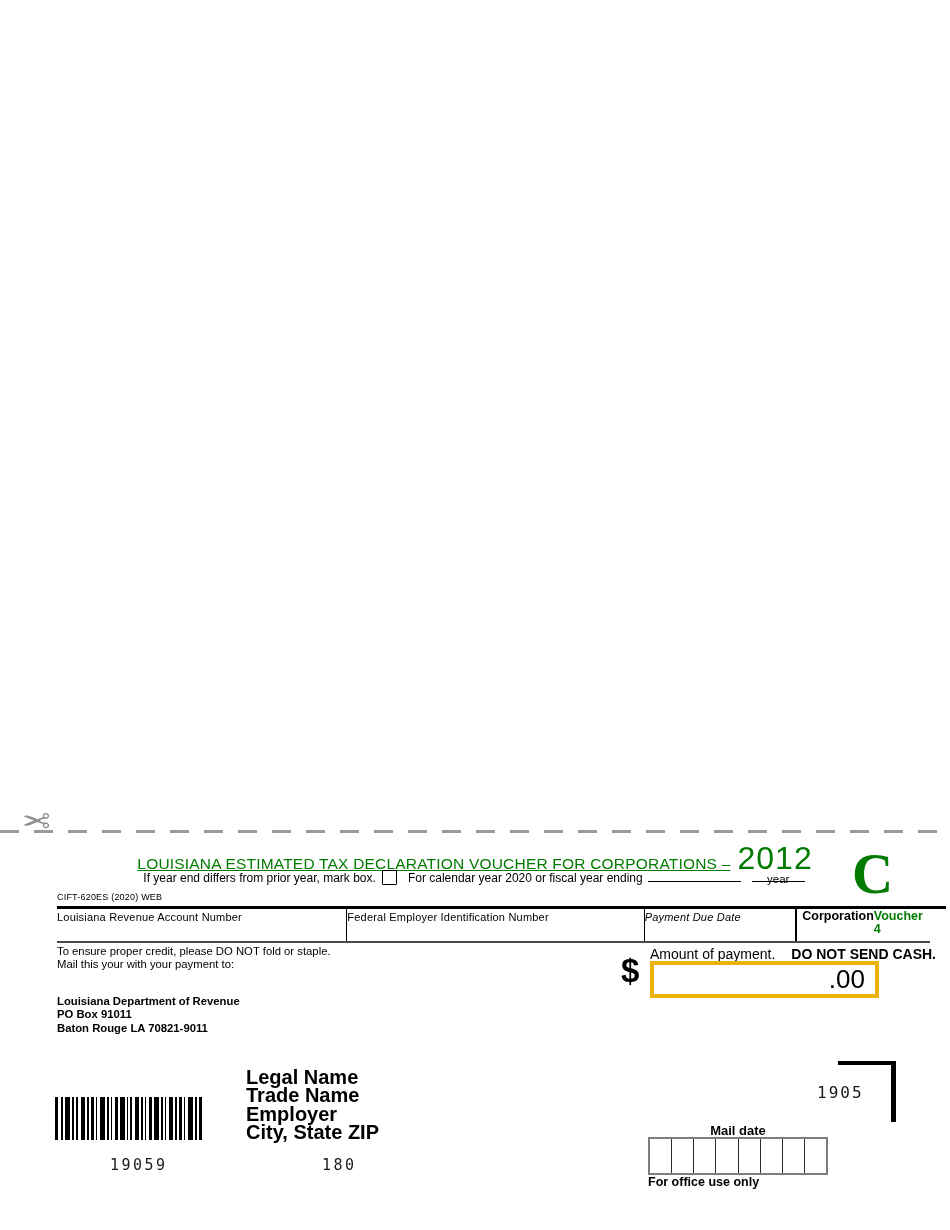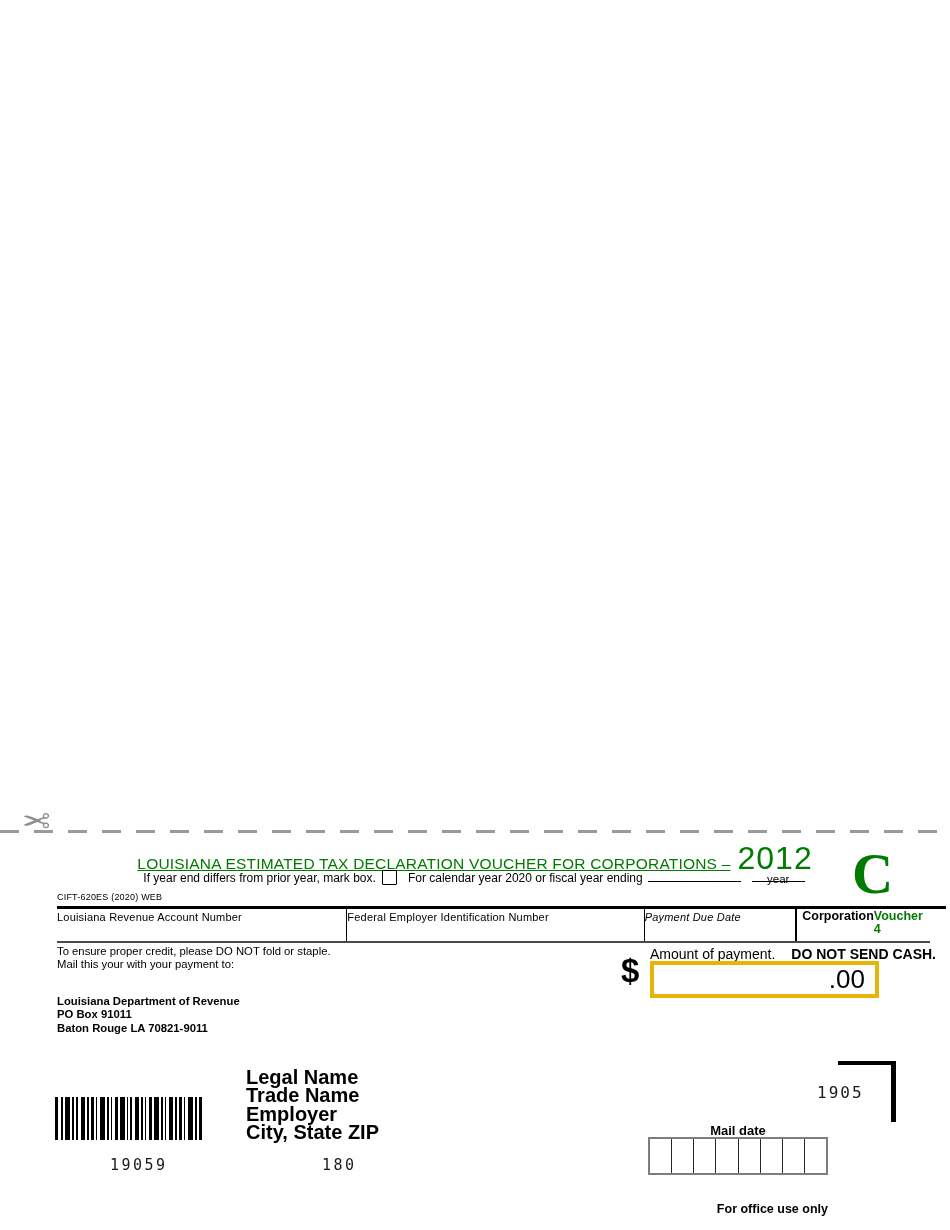--- a/index.html
+++ b/index.html
@@ -67,21 +67,21 @@
   .barcode{left:55px;top:1097px;}
   .code19059{left:110px;top:1156px;font-size:15px;letter-spacing:2.5px;}
   .code250{left:322px;top:1156px;font-size:15px;letter-spacing:2.5px;}
 
   
   .maildate-label{left:648px;top:1123px;width:180px;text-align:center;font-weight:bold;font-size:13px;}
   .maildate-grid{left:648px;top:1137px;width:180px;height:38px;border:2px solid #7d7d7d;
     display:flex;box-sizing:border-box;}
   .mcell{flex:1;border-right:1.6px solid #2a2a2a;}
   .mcell:last-child{border-right:none;}
-  .officeuse{left:648px;top:1175px;width:180px;text-align:right;font-weight:bold;font-size:12.5px;margin-top:27px;}
+  .officeuse{left:648px;top:1175px;width:180px;text-align:left;font-weight:bold;font-size:12.5px;}
 </style>
 </head>
 <body>
 
 <div class="page">
 
   <div class="abs cutline"></div>
   <div class="abs scissors">✂</div>
 
   <div class="abs title-row">

